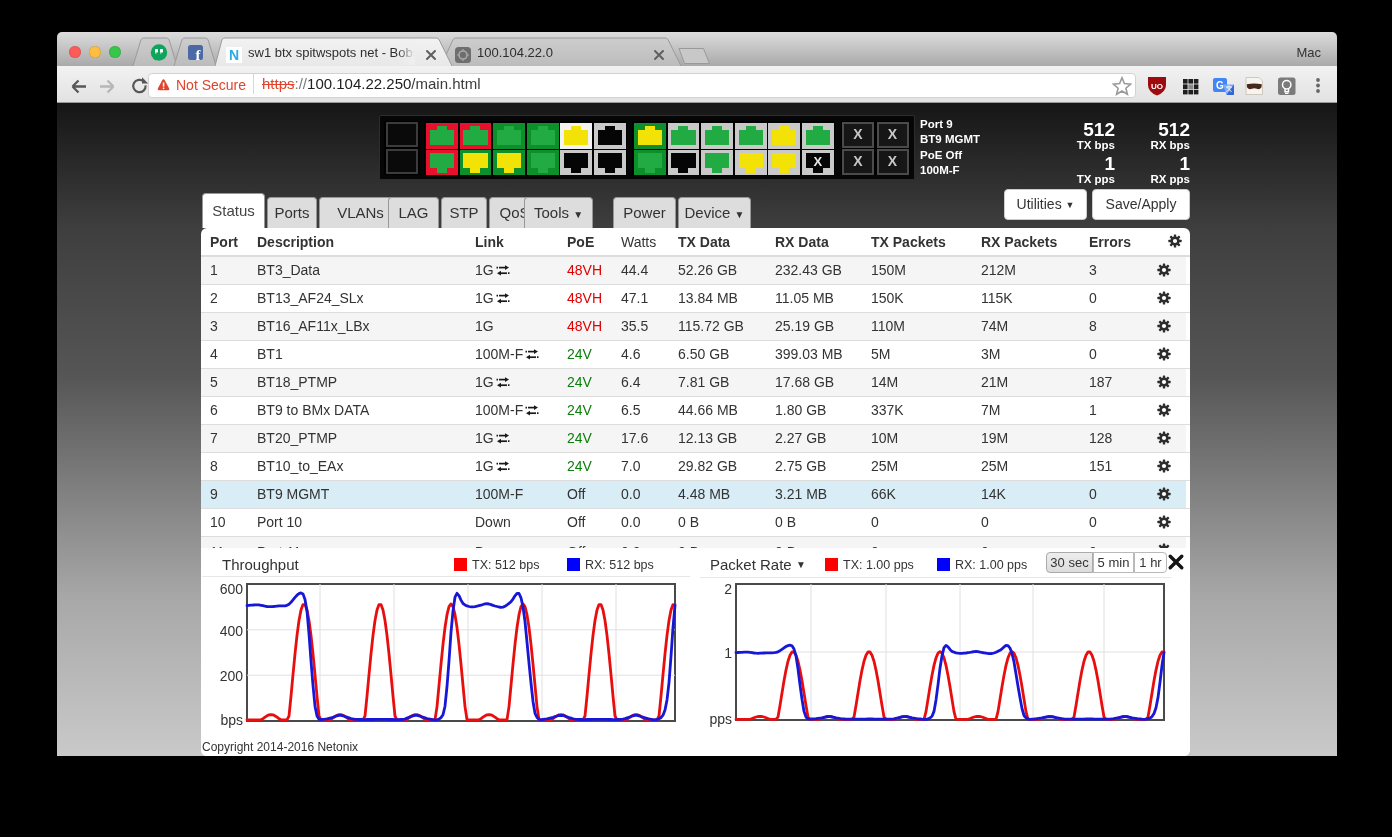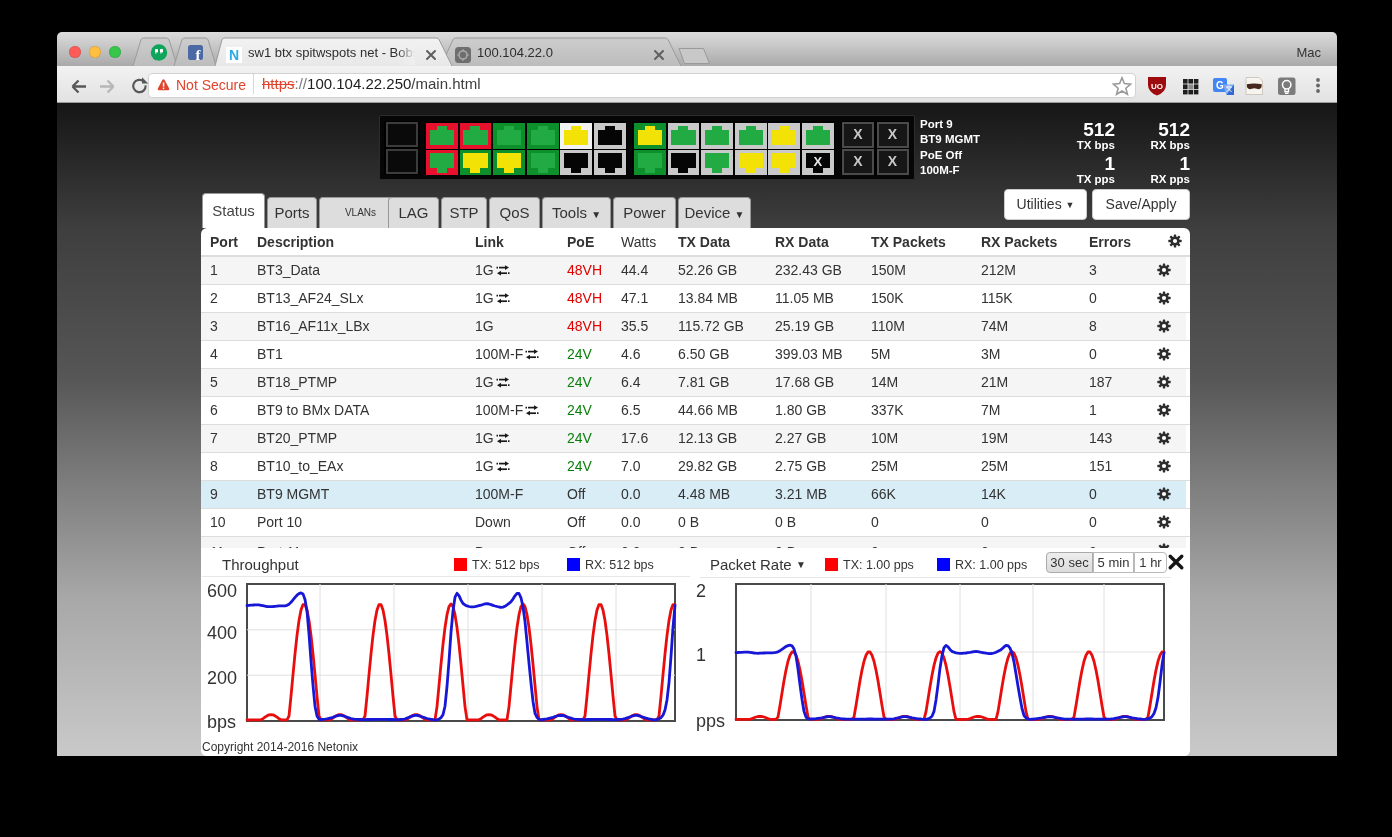--- a/index.html
+++ b/index.html
@@ -23,21 +23,21 @@
 .ntab{position:absolute;height:29px;background:#ddd;border:1px solid #979797;border-bottom:none;border-radius:4px 4px 0 0;font-size:14px;color:#333;text-align:center}
 #content{position:absolute;left:144px;top:125px;width:989px;height:528px;background:#fff;border-radius:6px}
 #tbl{position:absolute;left:0;top:0;width:989px}
 .cell{position:absolute;font-size:14px;color:#333;white-space:nowrap;height:28px;line-height:28px}
 .rowline{position:absolute;left:0;width:989px;height:1px;background:#ddd}
 .rowbg{position:absolute;left:0;width:985px;height:27px}
 #charts{position:absolute;left:0;top:320px;width:989px;height:208px;background:#fff;border-radius:0 0 6px 6px}
 .ctitle{position:absolute;font-size:15px;color:#333;white-space:nowrap}
 .legsq{position:absolute;width:13px;height:13px}
 .legtxt{position:absolute;font-size:12.5px;color:#333;white-space:nowrap}
-.axlab{position:absolute;font-size:18px;color:#333;text-align:left;width:36px;white-space:nowrap}
+.axlab{position:absolute;font-size:14px;color:#333;text-align:right;width:36px;white-space:nowrap}
 .plot{position:absolute;border:2px solid #4a4a4a}
 .sep{position:absolute;height:1px;background:#e7e7e7}
 .tbtn{position:absolute;height:19px;border:1px solid #b9b9b9;background:#fff;font-size:12px;color:#333;text-align:center}
 #copy{position:absolute;left:1px;top:512px;font-size:12px;color:#333}
 </style></head><body>
 <div id="canvas">
     <div id="win">
 <div id="tabbar">
 <div class="light" style="left:12px;background:#fc5b57"></div>
 <div class="light" style="left:32px;background:#fdbe41"></div>
@@ -245,25 +245,25 @@
 <div class="stat" style="right:222px;top:36px;font-size:11.5px">TX bps</div>
 <div class="stat" style="right:147px;top:36px;font-size:11.5px">RX bps</div>
 <div class="stat" style="right:222px;top:50px;font-size:19px">1</div>
 <div class="stat" style="right:147px;top:50px;font-size:19px">1</div>
 <div class="stat" style="right:222px;top:70px;font-size:11.5px">TX pps</div>
 <div class="stat" style="right:147px;top:70px;font-size:11.5px">RX pps</div>
 <div class="hbtn" style="left:947px;width:83px">Utilities <span style="font-size:9px;position:relative;top:-1px">▼</span></div>
 <div class="hbtn" style="left:1035px;width:98px">Save/Apply</div>
 <div class="ntab" style="left:145px;top:90px;height:35px;background:#fff;line-height:34px;width:63px;color:#444;font-size:15px">Status</div>
 <div class="ntab" style="left:210px;top:94px;height:31px;line-height:30px;width:50px;font-size:15px">Ports</div>
-<div class="ntab" style="left:262px;top:94px;height:31px;line-height:30px;width:83px;font-size:10px">VLANs</div>
+<div class="ntab" style="left:262px;top:94px;height:31px;line-height:30px;width:83px;font-size:15px">VLANs</div>
 <div class="ntab" style="left:331px;top:94px;height:31px;line-height:30px;width:51px;font-size:15px">LAG</div>
 <div class="ntab" style="left:384px;top:94px;height:31px;line-height:30px;width:46px;font-size:15px">STP</div>
 <div class="ntab" style="left:432px;top:94px;height:31px;line-height:30px;width:51px;font-size:15px">QoS</div>
-<div class="ntab" style="left:485px;top:94px;height:43px;line-height:30px;width:69px;font-size:15px">Tools <span style="font-size:10px">▼</span></div>
+<div class="ntab" style="left:467px;top:94px;height:43px;line-height:30px;width:69px;font-size:15px">Tools <span style="font-size:10px">▼</span></div>
 <div class="ntab" style="left:556px;top:94px;height:31px;line-height:30px;width:63px;font-size:15px">Power</div>
 <div class="ntab" style="left:621px;top:94px;height:31px;line-height:30px;width:73px;font-size:15px">Device <span style="font-size:10px">▼</span></div>
 <div id="content">
 <div id="tbl">
             <div class="cell" style="left:9px;top:0;font-weight:bold">Port</div>
             <div class="cell" style="left:56px;top:0;font-weight:bold">Description</div>
             <div class="cell" style="left:274px;top:0;font-weight:bold">Link</div>
             <div class="cell" style="left:366px;top:0;font-weight:bold">PoE</div>
             <div class="cell" style="left:420px;top:0;font-weight:normal">Watts</div>
             <div class="cell" style="left:477px;top:0;font-weight:bold">TX Data</div>
@@ -482,21 +482,21 @@
                   <line x1="4.5" y1="8.2" x2="11" y2="8.2"></line>
                   <path d="M5,5.8 L1,8.2 L5,10.6 Z" stroke="none"></path>
                 </g>
               </svg></div>
             <div class="cell" style="left:366px;top:196px"><span style="color:#0a800a">24V</span></div>
             <div class="cell" style="left:420px;top:196px">17.6</div>
             <div class="cell" style="left:477px;top:196px">12.13 GB</div>
             <div class="cell" style="left:574px;top:196px">2.27 GB</div>
             <div class="cell" style="left:670px;top:196px">10M</div>
             <div class="cell" style="left:780px;top:196px">19M</div>
-            <div class="cell" style="left:888px;top:196px">143</div>
+            <div class="cell" style="left:888px;top:196px">128</div>
             <div class="cell" style="left:956px;top:198px"><svg width="14" height="14" viewBox="0 0 14 14">
                 <circle cx="7" cy="7" r="4.6" fill="#2e2e2e"></circle>
                 <rect x="5.8" y="0.4" width="2.4" height="3.4" rx="0.5" fill="#2e2e2e" transform="rotate(0 7 7)"></rect>
                 <rect x="5.8" y="0.4" width="2.4" height="3.4" rx="0.5" fill="#2e2e2e" transform="rotate(45 7 7)"></rect>
                 <rect x="5.8" y="0.4" width="2.4" height="3.4" rx="0.5" fill="#2e2e2e" transform="rotate(90 7 7)"></rect>
                 <rect x="5.8" y="0.4" width="2.4" height="3.4" rx="0.5" fill="#2e2e2e" transform="rotate(135 7 7)"></rect>
                 <rect x="5.8" y="0.4" width="2.4" height="3.4" rx="0.5" fill="#2e2e2e" transform="rotate(180 7 7)"></rect>
                 <rect x="5.8" y="0.4" width="2.4" height="3.4" rx="0.5" fill="#2e2e2e" transform="rotate(225 7 7)"></rect>
                 <rect x="5.8" y="0.4" width="2.4" height="3.4" rx="0.5" fill="#2e2e2e" transform="rotate(270 7 7)"></rect>
                 <rect x="5.8" y="0.4" width="2.4" height="3.4" rx="0.5" fill="#2e2e2e" transform="rotate(315 7 7)"></rect>

